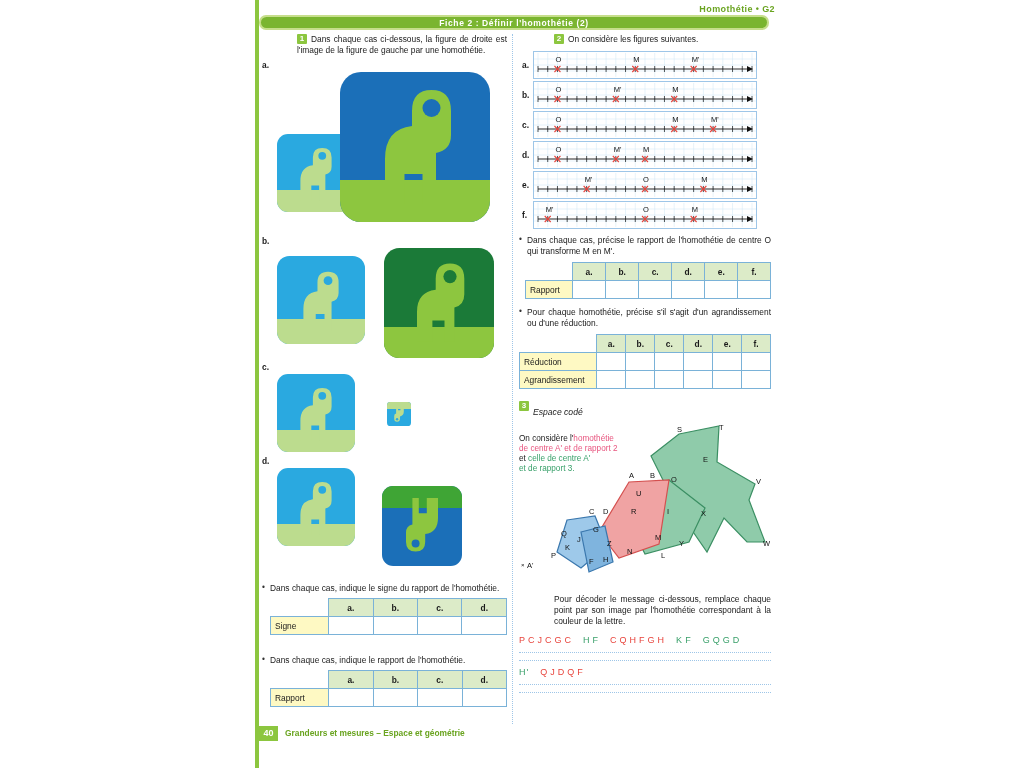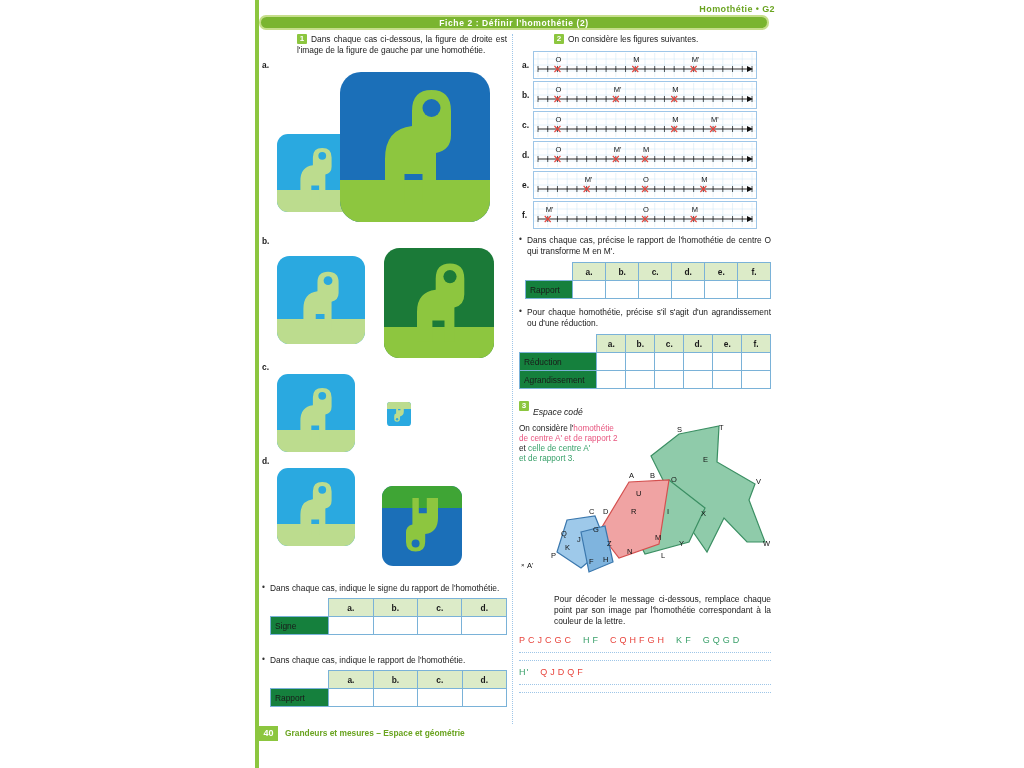--- a/index.html
+++ b/index.html
@@ -47,21 +47,21 @@
   .bul:before{content:"•";position:absolute;left:0;top:-1px;color:#333;}
   
   .figrow{position:relative;}
   .sq{position:absolute;border-radius:14%;overflow:hidden;}
   .sq .sky{position:absolute;left:0;top:0;right:0;bottom:0;}
   .sq .ground{position:absolute;left:0;right:0;bottom:0;height:28%;}
   
   table.t{border-collapse:collapse;font-size:8.4px;}
   table.t td,table.t th{border:1px solid #7ab2d8;height:15px;}
   table.t th{background:#dcebc8;font-weight:bold;text-align:center;}
-  table.t td.rowhdr{background:#15803d;font-weight:normal;text-align:left;padding:0 4px;white-space:nowrap;}
+  table.t td.rowhdr{background:#fef9c3;font-weight:normal;text-align:left;padding:0 4px;white-space:nowrap;}
   table.t td.cell{width:42px;background:#fff;}
   
   .nl{position:relative;height:26px;border:1px solid #9ec6e8;background:#fff;margin-bottom:2px;}
   .nlabel{position:absolute;left:-12px;top:8px;font-size:8.4px;font-weight:bold;}
   
   .msg{font-size:9px;letter-spacing:1px;}
   .dotline{border-bottom:1px dotted #9ec6e8;height:1px;margin:6px 0;}
   
   .foot{position:absolute;left:259px;top:726px;width:520px;height:16px;}
   .foot .pg{
@@ -668,21 +668,21 @@
       <td></td>
     </tr>
   </tbody>
     </table>
 
   <div style="margin-top:12px;">
     <span class="num">3</span><span style="font-size:8.6px;font-style:italic;">Espace codé</span>
   </div>
 
   <div style="position:relative;height:170px;margin-top:3px;">
-    <div style="position:absolute;left:0;top:2px;width:125px;font-size:8.2px;line-height:10px;">
+    <div style="position:absolute;left:0;top:12px;width:125px;font-size:8.2px;line-height:10px;">
       <span>On considère l'</span><span class="pink">homothétie</span><br>
       <span class="pink">de centre A' et de rapport 2</span><br>
       <span>et </span><span class="green">celle de centre A'</span><br>
       <span class="green">et de rapport 3.</span>
     </div>
 
     <svg viewBox="0 0 252 170" style="position:absolute;left:0;top:0;width:252px;height:170px;">
 
       <polygon points="160,12 200,4 198,40 236,62 230,78 246,120 228,120 205,96 188,130 170,104 150,118 140,92 120,80 145,60 132,34" fill="#8fcbaa" stroke="#3b8f63" stroke-width="1.2"></polygon>
       <polygon points="150,58 186,86 170,120 126,132 112,104 120,72" fill="#8fcbaa" stroke="#3b8f63" stroke-width="1.2"></polygon>

